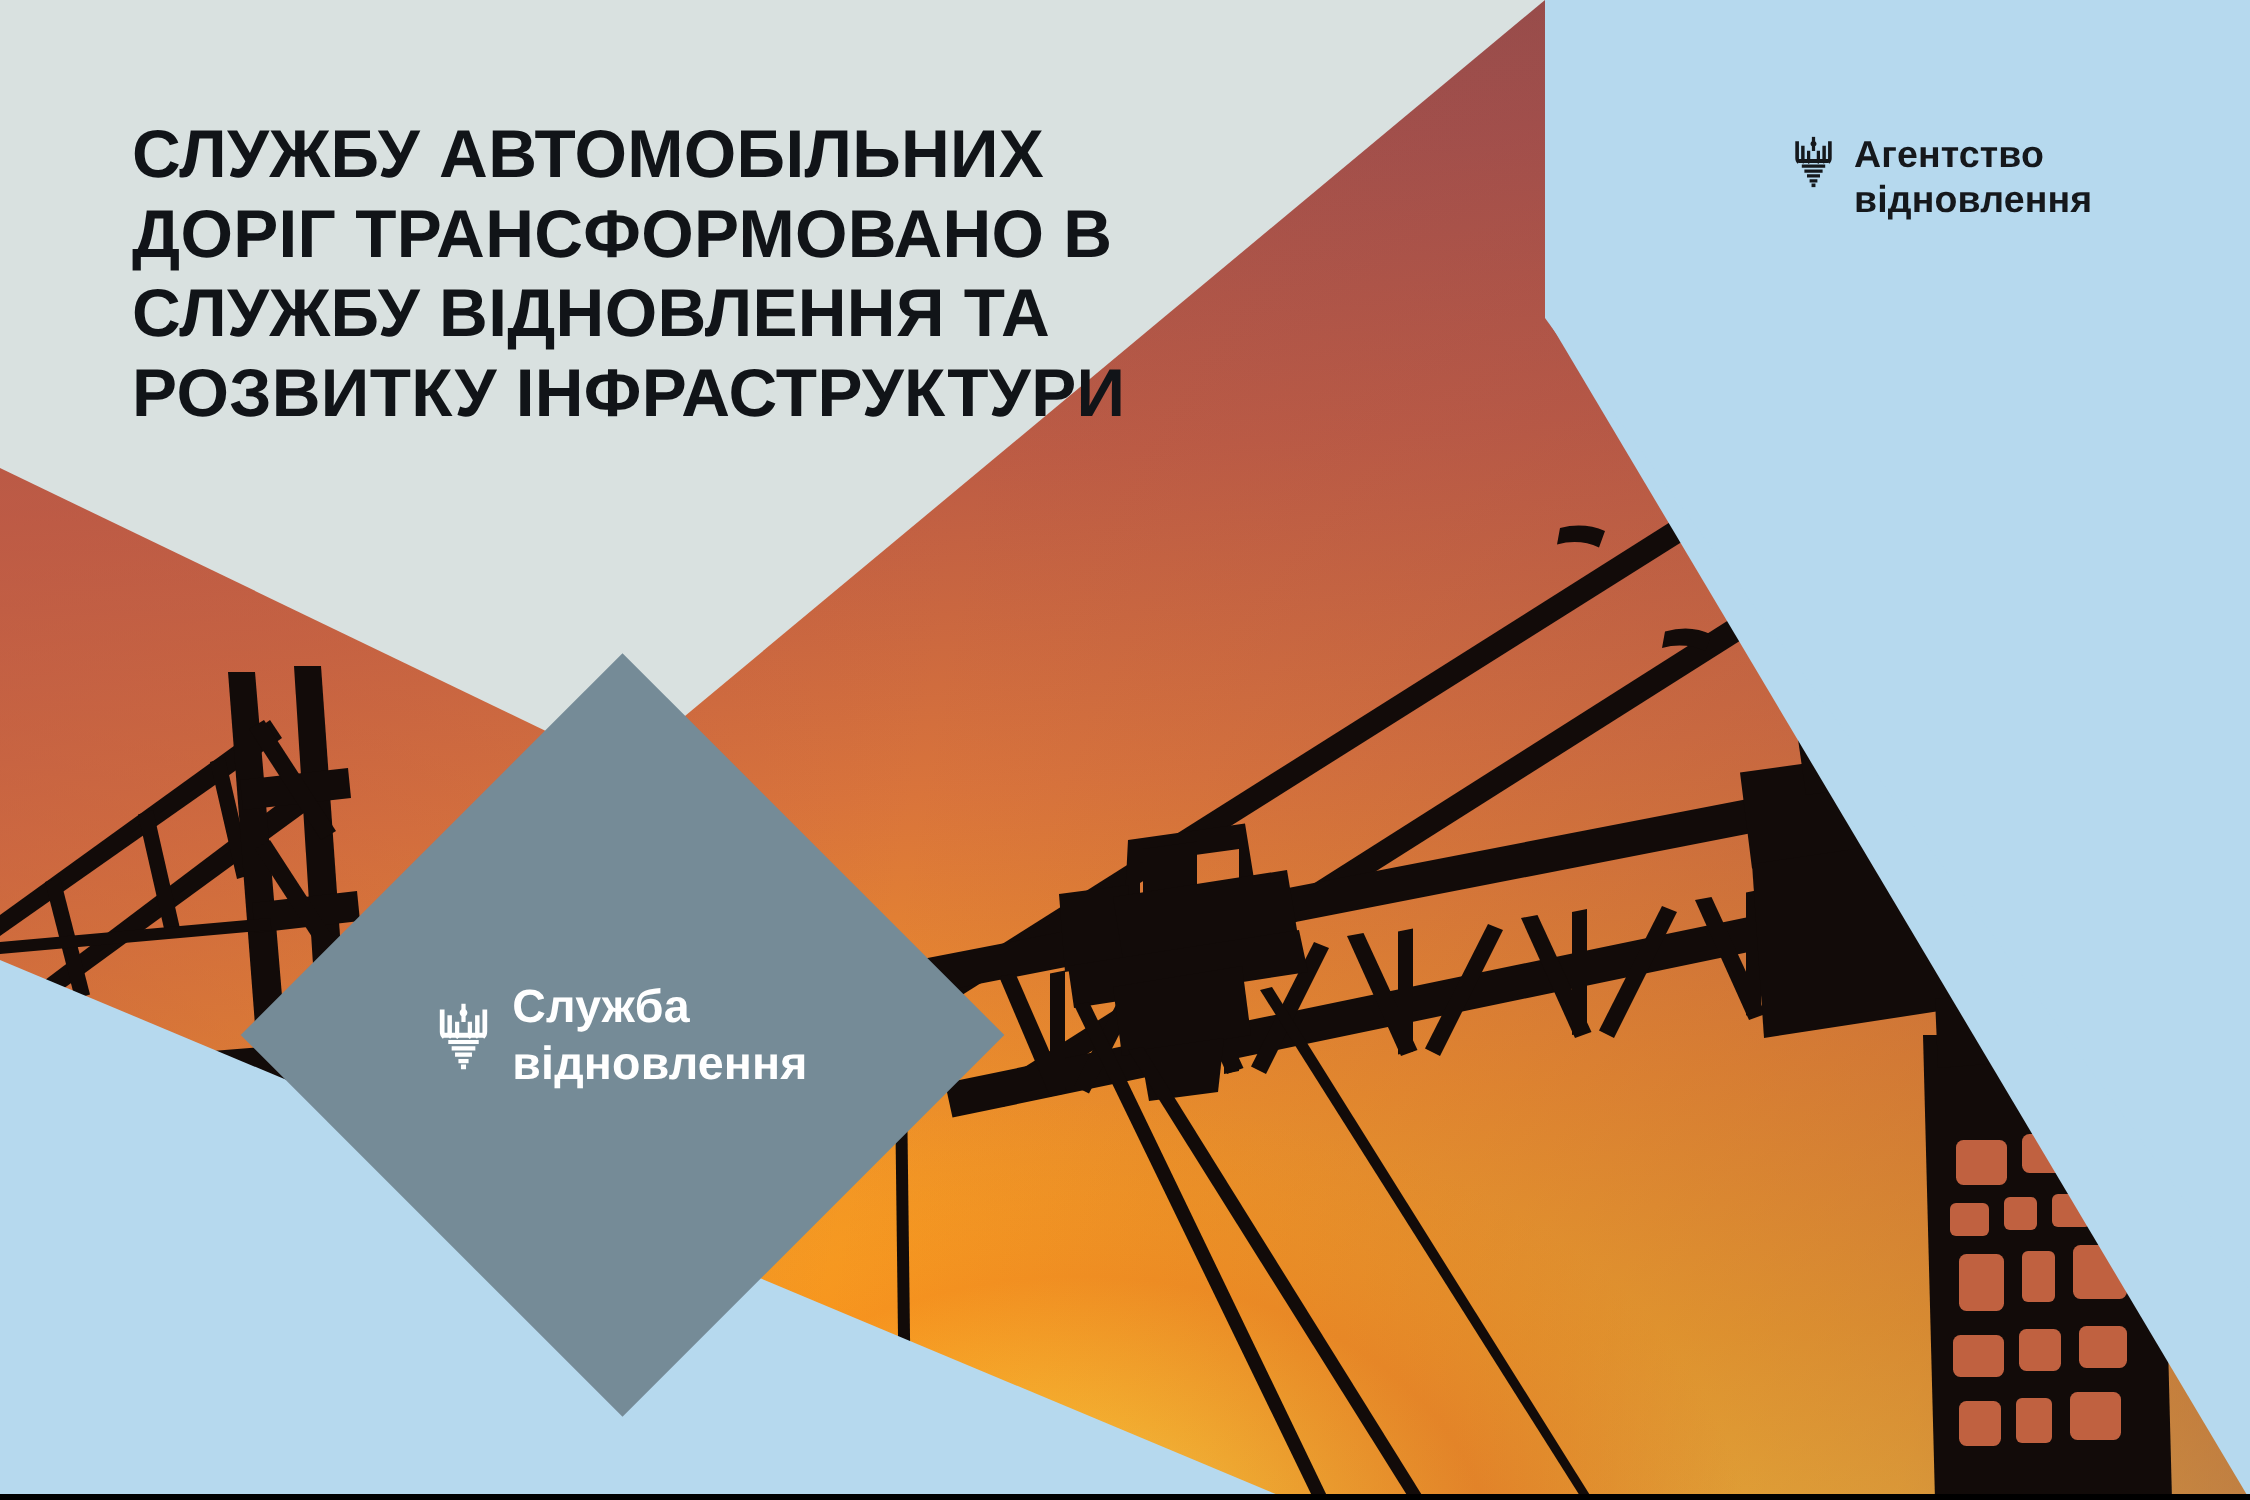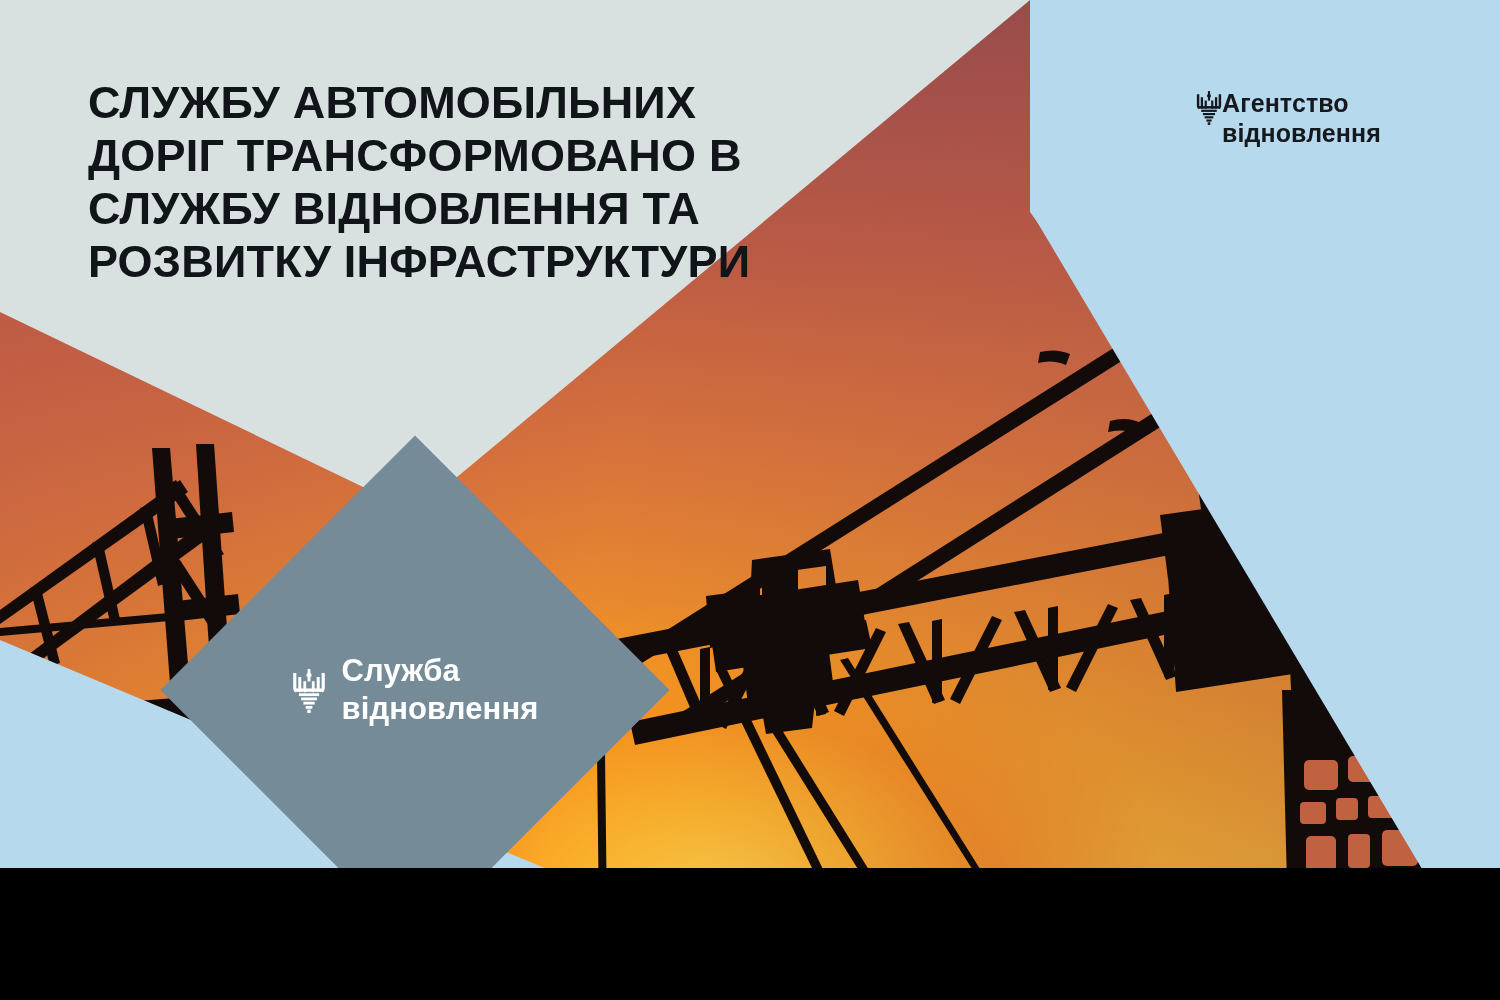--- a/index.html
+++ b/index.html
@@ -1,17 +1,17 @@
 <!DOCTYPE html>
 <html><head>
 <meta charset="utf-8">
 <style>
   html,body{margin:0;padding:0;background:#000;}
   #stage{
-    position:relative;width:1500px;height:868px;overflow:hidden;
+    position:relative;width:1500px;height:996px;overflow:hidden;
     font-family:"Liberation Sans","DejaVu Sans",sans-serif;
   }
 
   
   .photo{position:absolute;inset:0;overflow:hidden;}
   .sky{
     position:absolute;inset:0;
     background:
       radial-gradient(ellipse 620px 420px at 48% 104%, #ffd24a 0%, #fcb52b 22%, #f7941e 44%, rgba(247,148,30,0) 72%),
       linear-gradient(176deg,#8e4b49 0%, #a3504a 14%, #bd5c44 32%, #d9743b 52%, #ef9228 72%, #f9ae22 88%, #ffc62c 100%);
@@ -36,21 +36,21 @@
 
   
   #headline{
     position:absolute;left:88px;top:76px;width:760px;
     font-size:45px;line-height:53px;font-weight:700;letter-spacing:.2px;
     color:#111418;text-transform:uppercase;white-space:pre-line;
   }
 
   
   #agency{
-    position:absolute;left:1196px;top:88px;display:flex;align-items:flex-start;
+    position:absolute;left:1196px;top:88px;display:flex;align-items:flex-start;gap:14px;
   }
   #agency .tz{width:26px;height:34px;flex:0 0 auto;margin-top:3px;}
   #agency .tx{
     font-size:25px;line-height:30px;font-weight:700;color:#15181c;white-space:pre-line;letter-spacing:.1px;
   }
 
   
   #badge{
     position:absolute;left:235px;top:510px;width:360px;height:360px;
     background:#758b97;transform:rotate(45deg);

